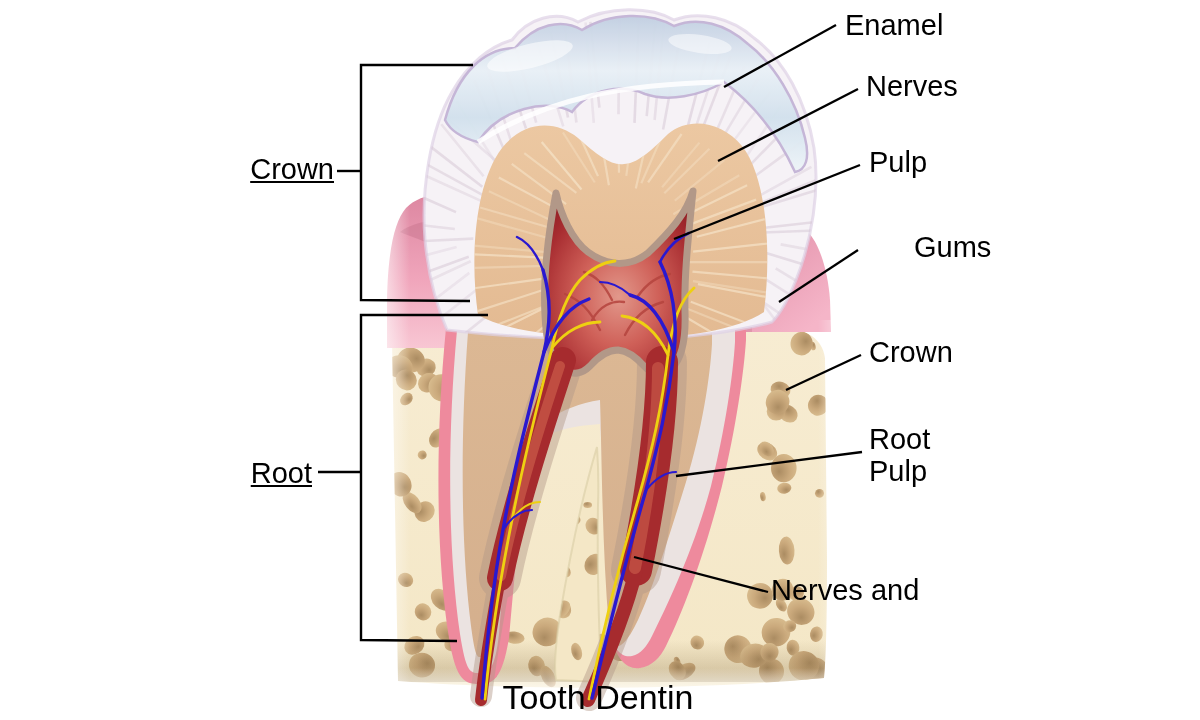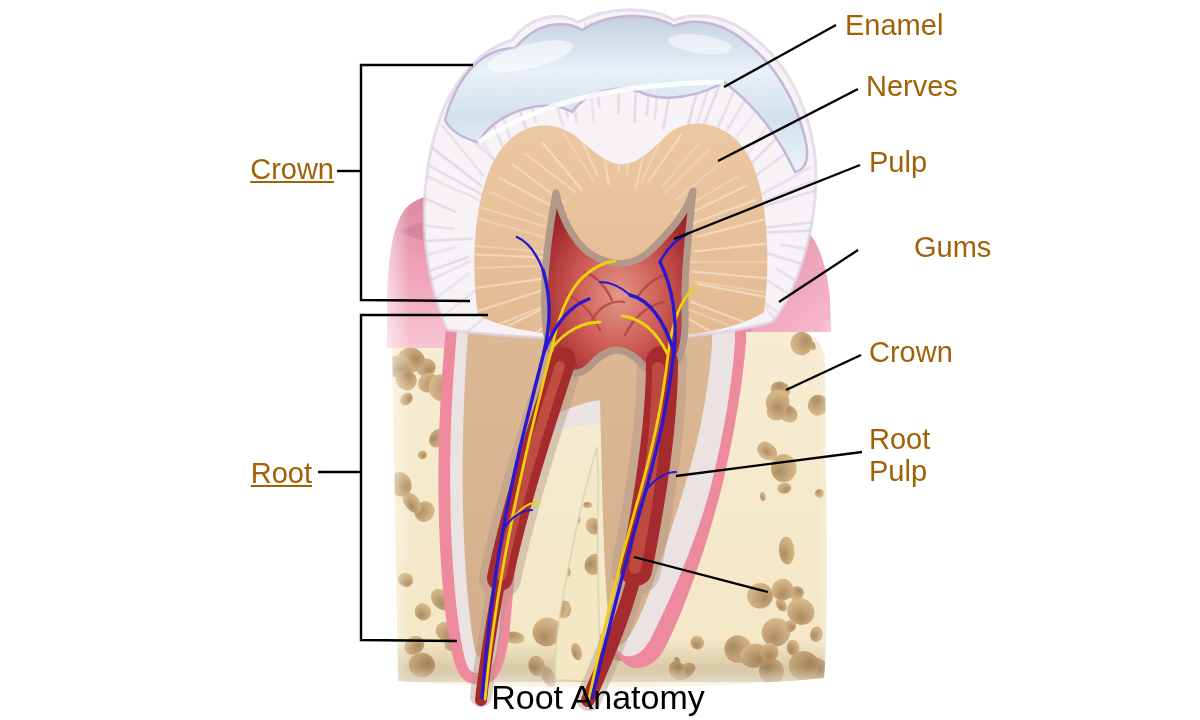--- a/index.html
+++ b/index.html
@@ -1,19 +1,19 @@
 <!DOCTYPE html>
 <html><head>
 <meta charset="utf-8">
 <style>
   html,body{margin:0;padding:0;background:#fff;}
   #stage{position:relative;width:1200px;height:720px;background:#ffffff;overflow:hidden;
          font-family:"Liberation Sans", sans-serif;}
   #art{position:absolute;left:0;top:0;}
-  .lbl{position:absolute;font-size:29px;line-height:1.14;color:#a16207;white-space:pre;}
+  .lbl{position:absolute;font-size:29px;line-height:1.14;color:#000000;white-space:pre;}
   .lbl.right{text-align:right;text-decoration:underline;}
   .lbl.two{line-height:1.12;}
   #title{position:absolute;left:398px;top:678px;width:400px;text-align:center;
          font-size:34px;color:#000;}
 </style>
 </head>
 <body>
 
 <div id="stage">
 
@@ -412,18 +412,18 @@
     <line x1="768" y1="592" x2="634" y2="557"></line>
   </g>
 </svg>
 
 <div class="lbl" style="left:845px;top:9px">Enamel</div>
 <div class="lbl" style="left:866px;top:70px">Nerves</div>
 <div class="lbl" style="left:869px;top:146px">Pulp</div>
 <div class="lbl" style="left:914px;top:231px">Gums</div>
 <div class="lbl" style="left:869px;top:336px">Crown</div>
 <div class="lbl two" style="left:869px;top:423px"><span>Root</span><br><span>Pulp</span></div>
-<div class="lbl two" style="left:771px;top:574px"><br></div>
+<div class="lbl two" style="left:771px;top:574px"><span>Nerves and</span><br></div>
 <div class="lbl right" style="left:228px;top:153px;width:106px">Crown</div>
 <div class="lbl right" style="left:228px;top:457px;width:84px">Root</div>
-<div id="title">Root Anatomy</div>
+<div id="title">Tooth Dentin</div>
 
 </div>
 
 </body></html>

